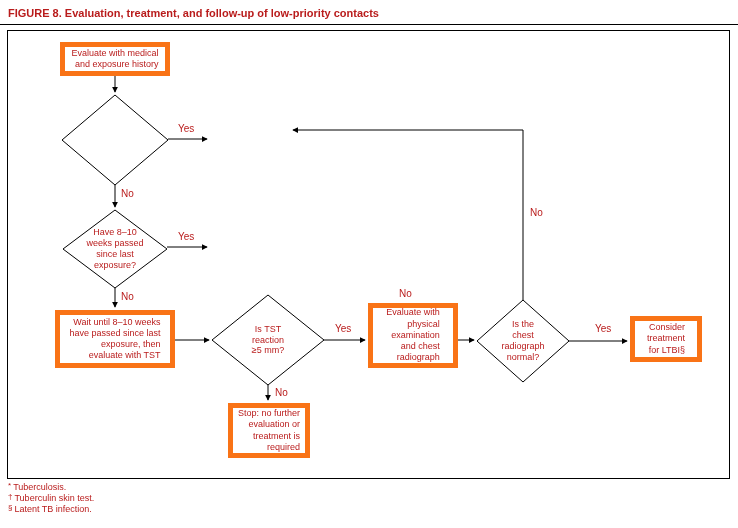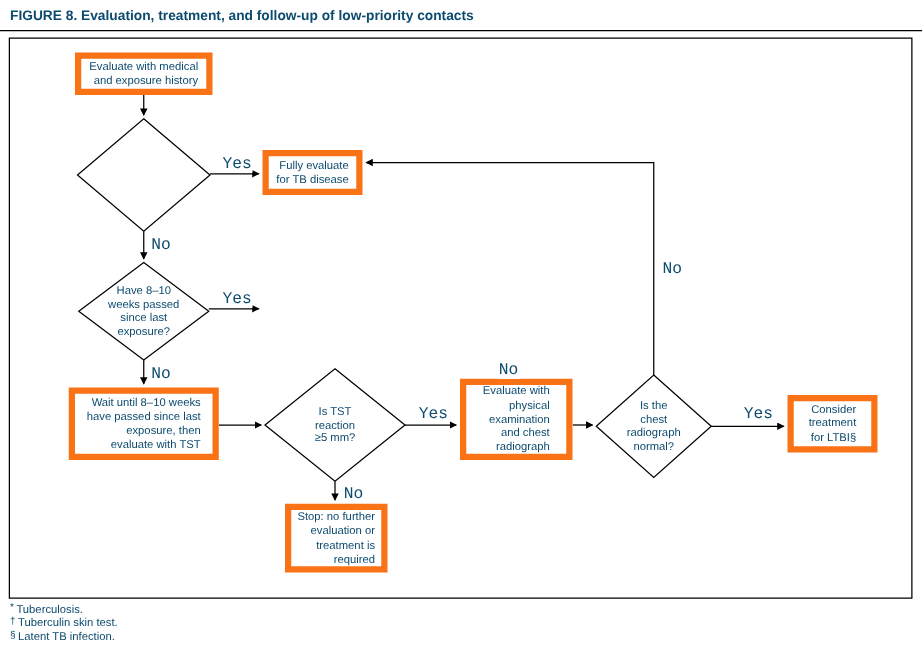--- a/index.html
+++ b/index.html
@@ -1,18 +1,18 @@
 <!DOCTYPE html>
 <html><head>
 <meta charset="utf-8">
 <style>
   html,body { margin:0; padding:0; background:#ffffff; }
   .page {
     position:relative; width:738px; height:528px; background:#ffffff;
-    font-family:"Liberation Sans","DejaVu Sans",sans-serif; color:#0c4a6e;
+    font-family:"Liberation Sans","DejaVu Sans",sans-serif; color:#b91c1c;
     overflow:hidden;
   }
   .title {
     position:absolute; left:8px; top:7px;
     font-size:11px; font-weight:bold;
   }
   .title-rule {
     position:absolute; left:0; top:24px; width:738px; height:1px; background:#000;
   }
   .frame {
@@ -28,21 +28,21 @@
     display:flex; align-items:center; justify-content:center;
     text-align:right; font-size:9px; line-height:1.25;
     white-space:pre-line; z-index:2; box-sizing:border-box; padding:1px;
   }
   .dtext {
     position:absolute; display:flex; align-items:center; justify-content:center;
     text-align:center; font-size:9px; line-height:1.22;
     white-space:pre-line; z-index:2;
   }
   .edge-label {
-    position:absolute; font-size:13px; z-index:2; background:#fff; padding:0 1px;font-family:Liberation Mono, monospace;
+    position:absolute; font-size:10px; z-index:2; background:#fff; padding:0 1px;
   }
   .footnotes {
     position:absolute; left:8px; top:482px; font-size:9px; line-height:11px;
   }
   .fn-marker { font-size:8px; position:relative; top:-2px; margin-right:2px; }
 </style>
 </head>
 <body>
 
 <div class="page">
@@ -72,22 +72,20 @@
     <line x1="324" y1="340" x2="365" y2="340" stroke="#000" stroke-width="1" marker-end="url(#ah)"></line>
     <line x1="268" y1="385" x2="268" y2="400" stroke="#000" stroke-width="1" marker-end="url(#ah)"></line>
     <line x1="458" y1="340" x2="474" y2="340" stroke="#000" stroke-width="1" marker-end="url(#ah)"></line>
     <line x1="569" y1="341" x2="627" y2="341" stroke="#000" stroke-width="1" marker-end="url(#ah)"></line>
     <polyline points="523,300 523,130 293,130" fill="none" stroke="#000" stroke-width="1" marker-end="url(#ah)"></polyline>
   </svg>
 
   <div class="box" style="left:60px;top:42px;width:110px;height:34px">Evaluate with medical
 and exposure history</div>
 
-  <div class="box" style="left:210px;top:120px;width:80px;height:36px">Fully evaluate
-for TB disease</div>
 
 
   <div class="box" style="left:55px;top:310px;width:120px;height:58px">Wait until 8–10 weeks
 have passed since last
 exposure, then
 evaluate with TST</div>
 
   <div class="box" style="left:368px;top:303px;width:90px;height:65px">Evaluate with
 physical
 examination

